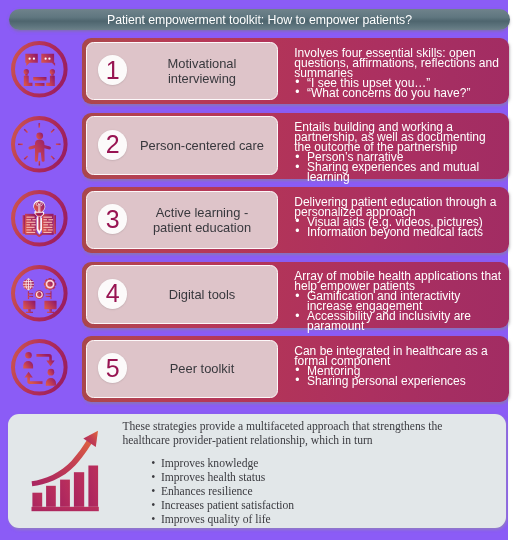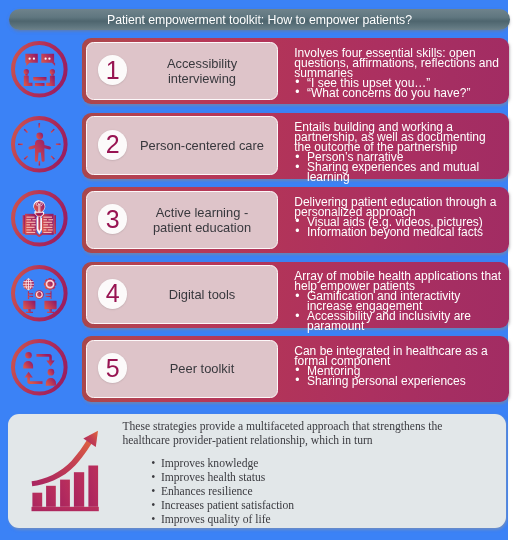--- a/index.html
+++ b/index.html
@@ -3,21 +3,21 @@
 <meta charset="utf-8">
 <style>
   html,body{margin:0;padding:0;}
   body{
     width:520px;height:540px;
     background:#ffffff;
     font-family:"Liberation Sans",sans-serif;
     position:relative;
     overflow:hidden;
   }
-  .page{position:absolute;left:0;top:0;width:508px;height:540px;background:#3b82f6;}
+  .page{position:absolute;left:0;top:0;width:508px;height:540px;background:#8b5cf6;}
 
   
   .header{
     position:absolute;left:9px;top:9px;width:501px;height:21px;
     border-radius:10.5px;
     background:linear-gradient(180deg,#6f838b 0%,#607780 38%,#4e656e 58%,#607780 86%,#6d8189 100%);
     box-shadow:0 1.5px 2.5px rgba(120,120,130,.5);
     color:#ffffff;
     display:flex;align-items:center;justify-content:center;
   }
@@ -65,21 +65,21 @@
     <span>Patient empowerment toolkit: How to empower patients?</span>
   </div>
 
   <div id="rows">
       <div class="row" style="top: 38.2px;">
         <div class="rowbg"></div>
         <div class="card">
           <div class="num">
             <span>1</span>
           </div>
-          <div class="ctitle">Accessibility interviewing</div>
+          <div class="ctitle">Motivational interviewing</div>
         </div>
         <div class="desc"><span class="lead">Involves four essential skills: open questions, affirmations, reflections and summaries</span><ul>
             <li>“I see this upset you…”</li>
             <li>“What concerns do you have?”</li>
           </ul></div>
       </div>
       <div class="row" style="top: 112.7px;">
         <div class="rowbg"></div>
         <div class="card">
           <div class="num">

